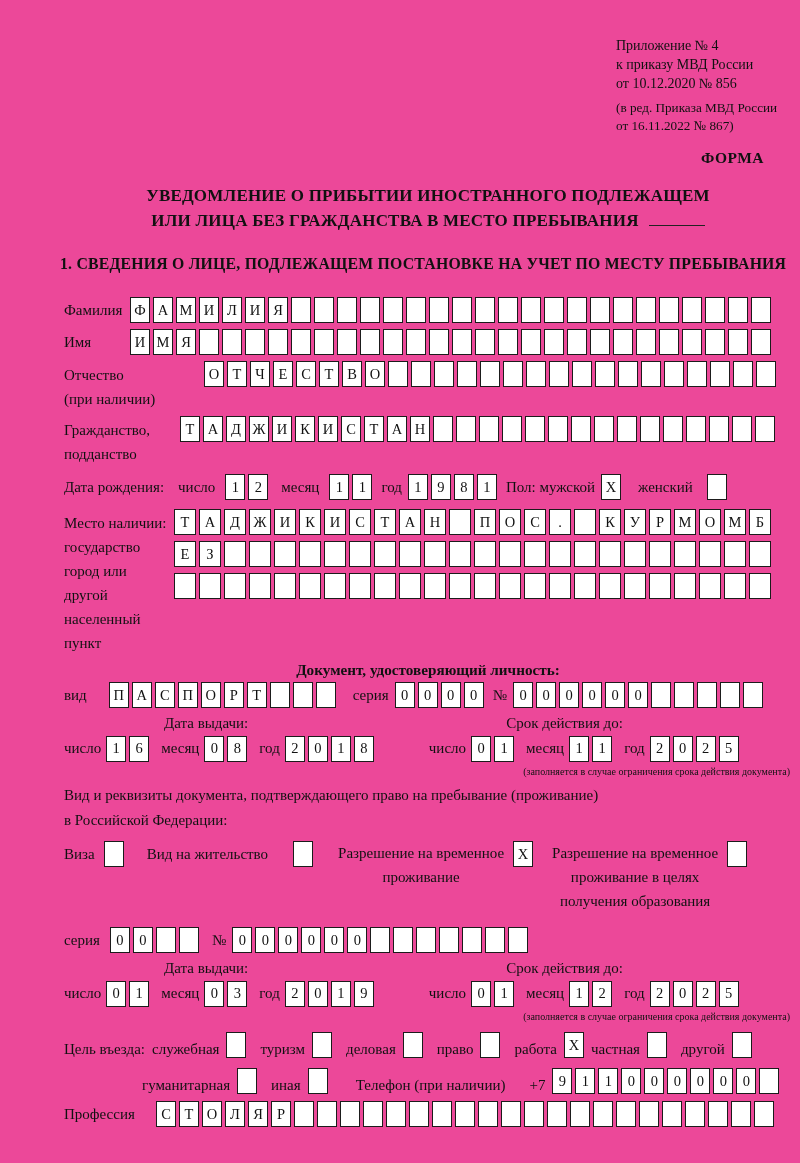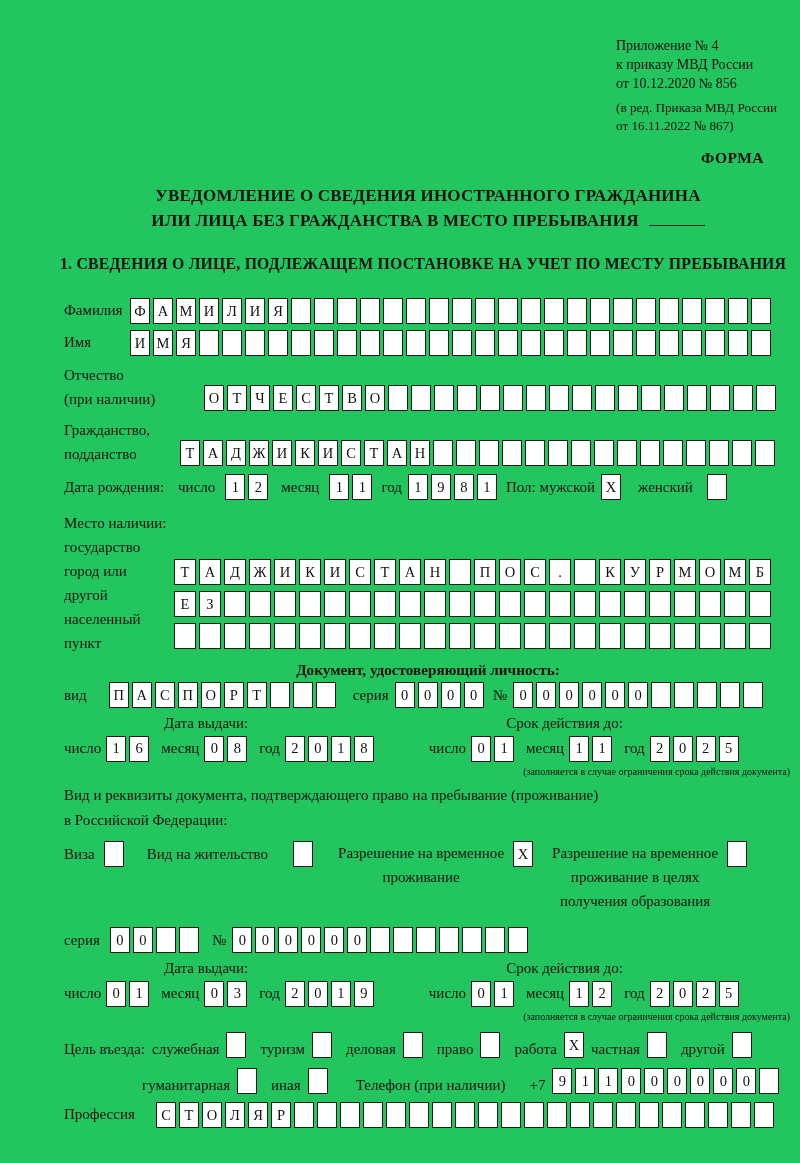--- a/index.html
+++ b/index.html
@@ -1,20 +1,20 @@
 <!DOCTYPE html>
 <html><head>
 <meta charset="utf-8">
 <style>
   html,body{margin:0;padding:0;background:#e9e9e9;}
   .sheet{
     position:relative;
     width:800px;height:1163px;
     margin:0 auto;
-    background:#22c55e;
+    background:#ec4899;
     box-sizing:border-box;
     padding:36px 8px 0 64px;
     overflow:hidden;
     font-family:"Liberation Serif","DejaVu Serif",serif;
     color:#111;
     font-size:15px;
   }
   
   .cells{display:inline-flex;flex-wrap:nowrap;vertical-align:middle;}
   .bx{
@@ -26,21 +26,21 @@
   .wide .bx{width:22px;}
   .checkbox{vertical-align:middle;}
   
   .annex{margin-left:552px;line-height:19px;font-size:14px;}
   .annex .note{margin-top:6px;font-size:13.2px;line-height:18px;}
   .forma{margin-top:14px;text-align:right;padding-right:28px;font-weight:bold;font-size:15.5px;letter-spacing:.5px;}
   .title{margin-top:16px;text-align:center;font-weight:bold;font-size:17px;line-height:25px;letter-spacing:.2px;}
   .blank-line{display:inline-block;width:56px;border-bottom:1.7px solid #222;margin-left:10px;vertical-align:baseline;}
   .section-head{margin-top:22px;margin-left:-4px;font-weight:bold;font-size:15.8px;letter-spacing:.2px;white-space:nowrap;}
   
-  .frow{display:flex;align-items:flex-end;margin-top:5px;}
+  .frow{display:flex;align-items:flex-start;margin-top:5px;}
   .flabel{flex:none;line-height:27px;}
   .flabel.multi{line-height:24px;padding-top:2px;}
   .w66{width:66px;} .w116{width:116px;} .w140{width:140px;} .w110{width:110px;} .w92{width:92px;}
   .lbl{line-height:27px;flex:none;}
   .gap6{width:6px;flex:none;} .gap10{width:10px;flex:none;} .gap14{width:14px;flex:none;} .gap22{width:22px;flex:none;}
   .boxrow{margin-bottom:6px;}
   .center-bold{text-align:center;font-weight:bold;margin-top:6px;font-size:15.2px;}
   .dhead{display:flex;margin-top:6px;font-size:15px;}
   .drow{display:flex;align-items:flex-start;margin-top:3px;}
   .dgroup{display:flex;align-items:center;}
@@ -66,21 +66,21 @@
     <div>к приказу МВД России</div>
     <div>от 10.12.2020 № 856</div>
     <div class="note">
       <div>(в ред. Приказа МВД России</div>
       <div>от 16.11.2022 № 867)</div>
     </div>
   </div>
   <div class="forma">ФОРМА</div>
 
   <div class="title">
-    <div>УВЕДОМЛЕНИЕ О СВЕДЕНИЯ ИНОСТРАННОГО ГРАЖДАНИНА</div>
+    <div>УВЕДОМЛЕНИЕ О ПРИБЫТИИ ИНОСТРАННОГО ПОДЛЕЖАЩЕМ</div>
     <div>
       <span>ИЛИ ЛИЦА БЕЗ ГРАЖДАНСТВА В МЕСТО ПРЕБЫВАНИЯ</span><span class="blank-line"></span>
     </div>
   </div>
   <div class="section-head">1. СВЕДЕНИЯ О ЛИЦЕ, ПОДЛЕЖАЩЕМ ПОСТАНОВКЕ НА УЧЕТ ПО МЕСТУ ПРЕБЫВАНИЯ</div>
 
   <div class="frow" style="margin-top:24px;">
     <div class="flabel w66">Фамилия</div>
     <div class="cells">
         <span class="bx">Ф</span>

